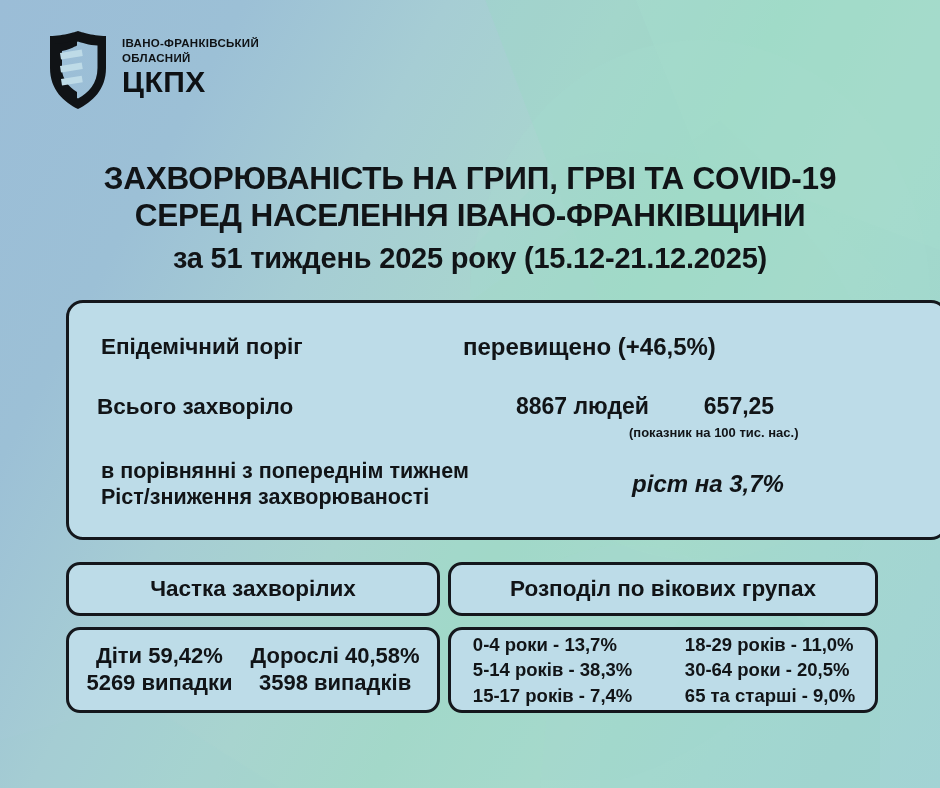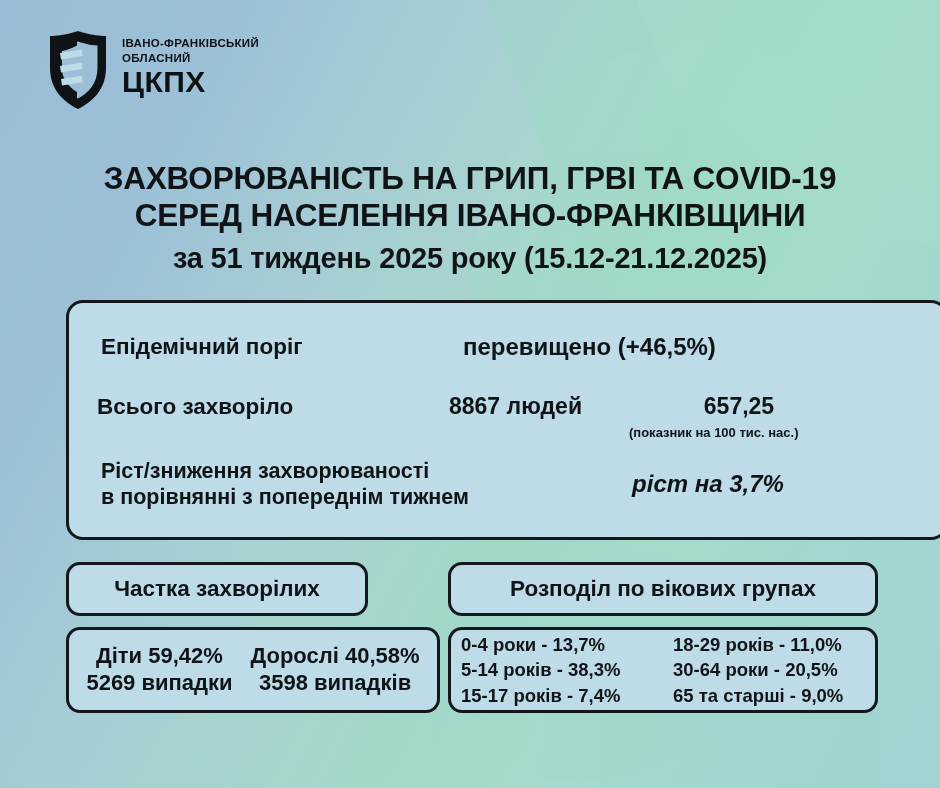--- a/index.html
+++ b/index.html
@@ -136,38 +136,38 @@
   }
 
   
   #row-threshold { left: 32px; top: 30px; width: 744px; }
   #row-threshold .stat-label { width: 362px; }
   #row-threshold .stat-value { font-size: 24px; }
 
   
   #row-total { left: 28px; top: 90px; width: 744px; }
   #row-total .stat-label { width: 352px; }
-  #row-total .val-people { width: 200px; text-align: left; }
+  #row-total .val-people { width: 200px; text-align: right; }
   #row-total .val-rate { width: 180px; text-align: center; }
 
   #row-total-note {
     left: 560px;
     top: 122px;
     width: 216px;
     text-align: right;
   }
 
   
   #row-growth { left: 32px; top: 155px; width: 744px; align-items: center; }
   #row-growth .stat-label { width: 470px; font-size: 21.5px; }
   #row-growth .stat-value { font-size: 24px; width: 274px; text-align: center; font-style: italic; }
 
   
   #hdr-share {
-    left: 66px; top: 562px; width: 302px; height: 54px;
+    left: 66px; top: 562px; width: 374px; height: 54px;
     display: flex; align-items: center; justify-content: center;
   }
   #hdr-ages {
     left: 448px; top: 562px; width: 430px; height: 54px;
     display: flex; align-items: center; justify-content: center;
   }
   .pill-label {
     font-weight: bold;
     font-size: 22.5px;
     color: #111417;
@@ -205,20 +205,21 @@
     white-space: nowrap;
   }
 
   .ages-grid {
     position: absolute;
     inset: 0;
     display: flex;
     align-items: center;
     gap: 16px;
     padding: 0 8px 0 10px;
+    justify-content: center;
   }
   .ages-col { color: #111417; }
   .ages-col:first-child { width: 196px; }
   .age-item {
     font-weight: bold;
     font-size: 18.5px;
     line-height: 1.38;
     white-space: nowrap;
   }
 </style>
@@ -279,22 +280,22 @@
 
     <div class="stat-row" id="row-total">
       <div class="stat-label">Всього захворіло</div>
       <div class="stat-value val-people">8867 людей</div>
       <div class="stat-value val-rate">657,25</div>
     </div>
     <div class="stat-row stat-note" id="row-total-note">(показник на 100 тис. нас.)</div>
 
     <div class="stat-row" id="row-growth">
       <div class="stat-label">
+        <div>в порівнянні з попереднім тижнем</div>
         <div>Ріст/зниження захворюваності</div>
-        <div>в порівнянні з попереднім тижнем</div>
       </div>
       <div class="stat-value">ріст на 3,7%</div>
     </div>
   </div>
 
   <div class="panel" id="hdr-share">
     <span class="pill-label">Частка захворілих</span>
   </div>
 
   <div class="panel" id="hdr-ages">

